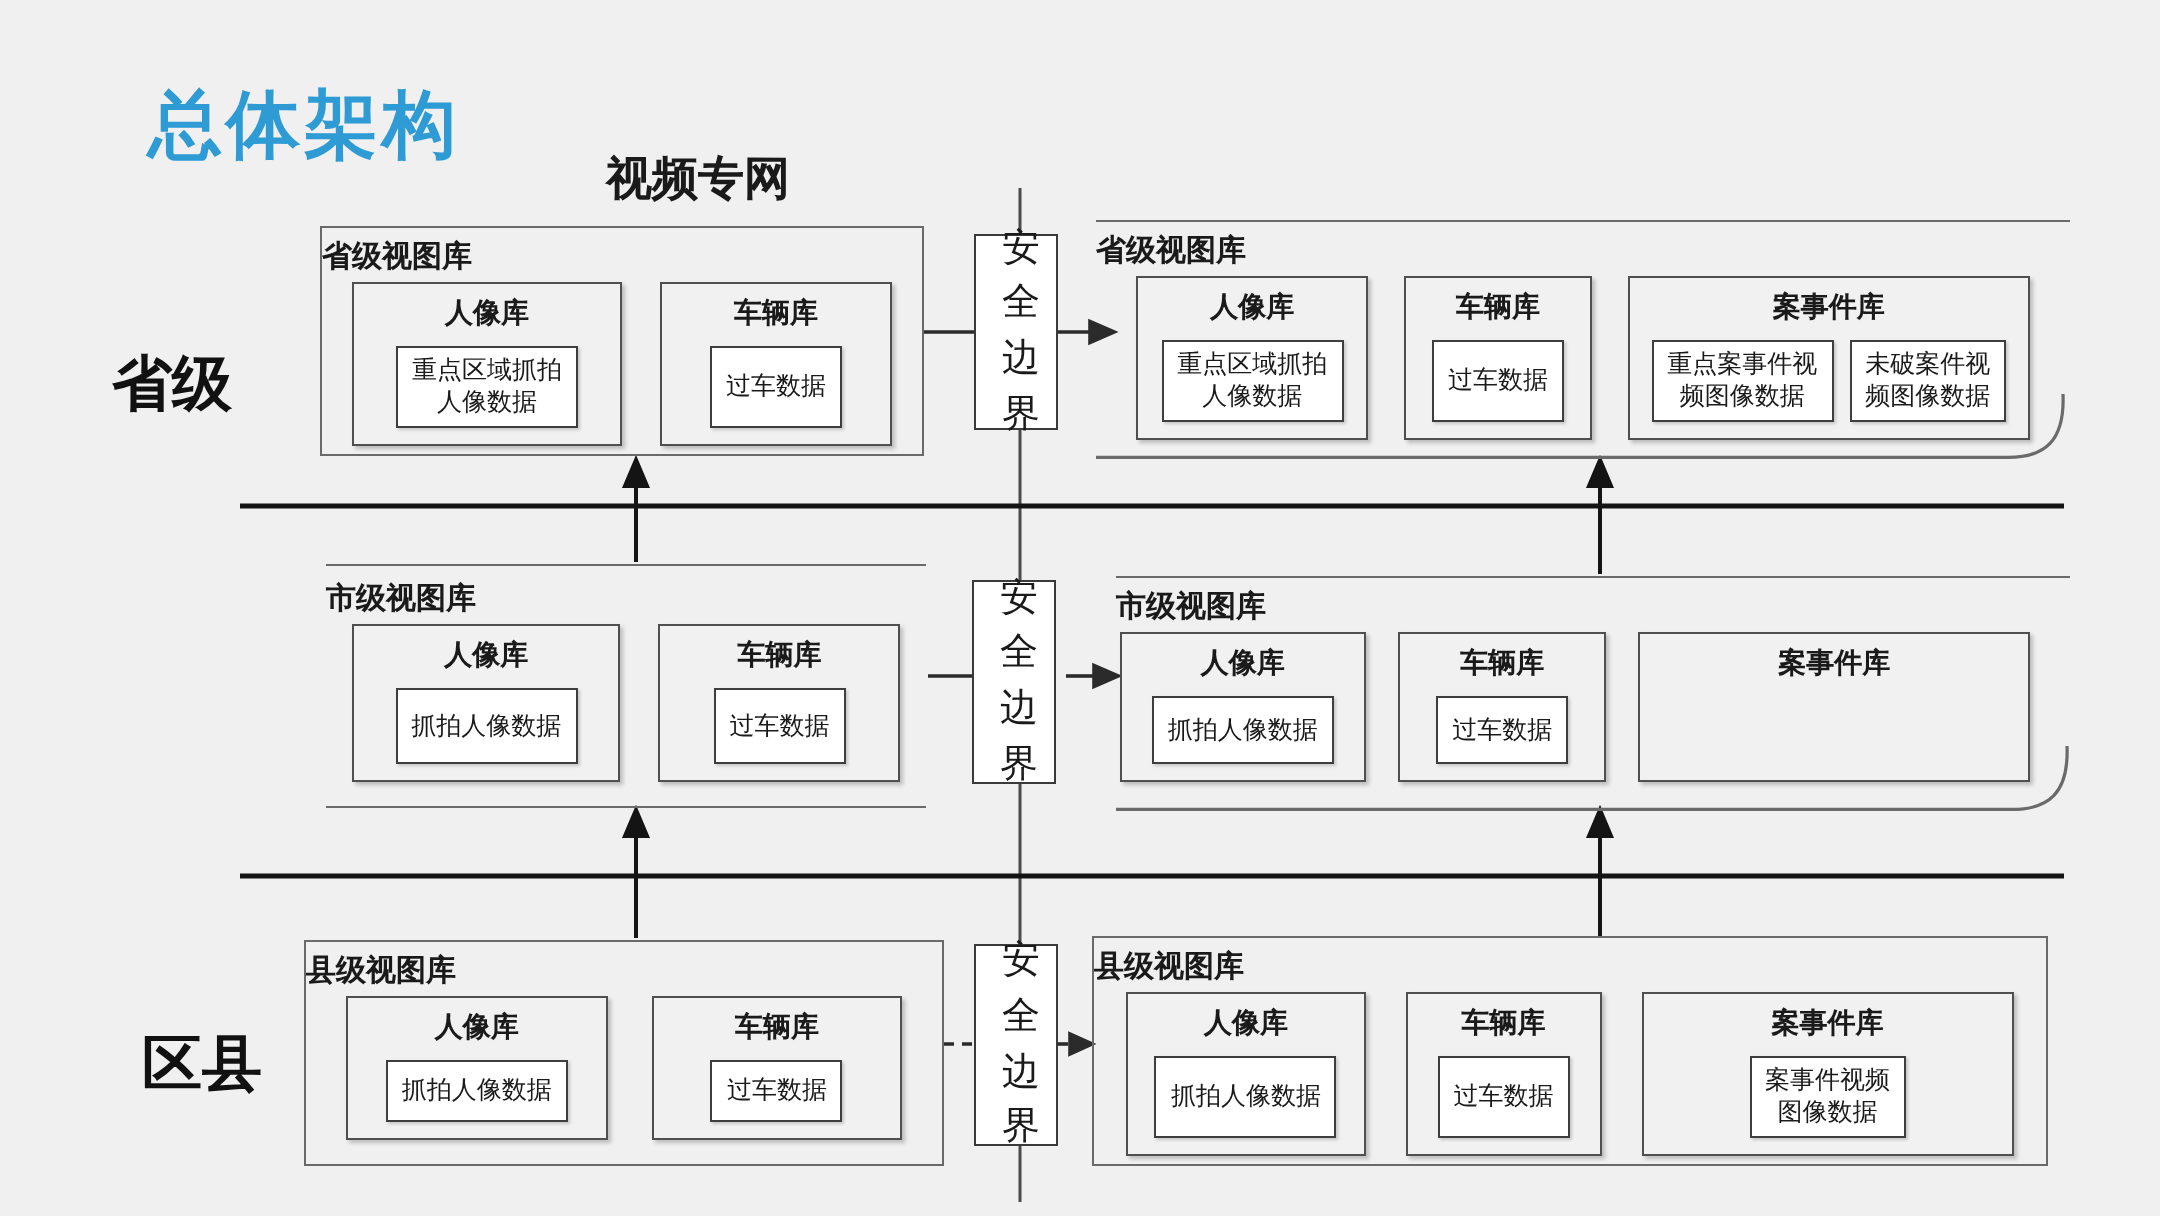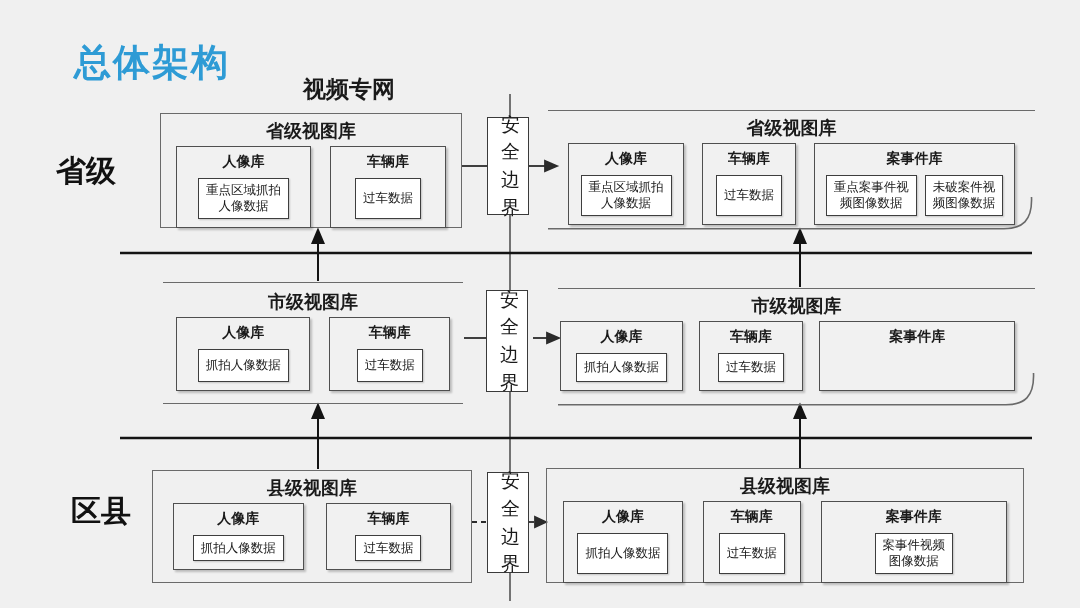--- a/index.html
+++ b/index.html
@@ -6,28 +6,28 @@
     --accent:#2E9BD5; --bg:#F0F0F0; --ink:#1A1A1A;
     --line:#141414; --frame:#6A6A6A; --boxb:#4F4F4F;
   }
   html,body{margin:0;padding:0;}
   body{font-family:"Liberation Sans",sans-serif;background:#d8d8d8;}
   .slide{position:relative;width:1080px;height:608px;background:var(--bg);overflow:hidden;color:var(--ink);}
   .page-title{position:absolute;left:64px;top:38px;font-size:37px;font-weight:bold;color:var(--accent);letter-spacing:2px;margin-left:10px;}
   .net-header{position:absolute;top:74px;font-size:23px;font-weight:bold;text-align:right;color:var(--ink);}
   .net-header.video{left:225px;width:170px;}
   .net-header.police{left:650px;width:190px;}
-  .row-label{position:absolute;left:56px;width:90px;font-size:30px;font-weight:bold;color:#111;}
+  .row-label{position:absolute;left:56px;width:90px;font-size:30px;font-weight:bold;color:#111;margin-top:21px;}
   .row-label.r0{top:151px;} .row-label.r1{top:321px;} .row-label.r2{top:491px;text-align:center;}
 
   .container{position:absolute;display:flex;flex-direction:column;box-sizing:border-box;background:transparent;}
   .container.full{border:1.6px solid var(--frame);}
   .container.topbottom{border-top:1.6px solid var(--frame);border-bottom:1.6px solid var(--frame);}
   .container.topline{border-top:1.6px solid var(--frame);}
-  .ctitle{flex:0 0 auto;text-align:center;font-size:18px;font-weight:bold;padding:5px 0 3px;}
+  .ctitle{flex:0 0 auto;text-align:left;font-size:15px;font-weight:bold;padding:5px 0 3px;}
   .boxrow{flex:1 1 auto;display:flex;justify-content:space-between;gap:0;padding:0 15px 12px;}
   .sbox{box-sizing:border-box;border:1.6px solid var(--boxb);background:#F1F1F1;box-shadow:1.5px 1.5px 2px rgba(0,0,0,.22);
         display:flex;flex-direction:column;align-items:center;padding:4px 6px 8px;}
   .stitle{font-size:14px;font-weight:bold;margin:2px 0 7px;}
   .itemrow{display:flex;gap:8px;justify-content:center;width:100%;flex:1 1 auto;}
   .ibox{box-sizing:border-box;border:1.3px solid #3E3E3E;background:#FFFFFF;box-shadow:1px 1px 1.5px rgba(0,0,0,.18);
         font-size:12.5px;line-height:1.3;padding:3px 7px;display:flex;flex-direction:column;justify-content:center;text-align:center;}
   .boundary{position:absolute;box-sizing:border-box;background:#FFFFFF;border:1.4px solid #3A3A3A;
             display:flex;align-items:center;justify-content:center;}
   .boundary span{display:block;width:14px;font-size:19px;line-height:1.45;word-break:break-all;text-align:right;}

